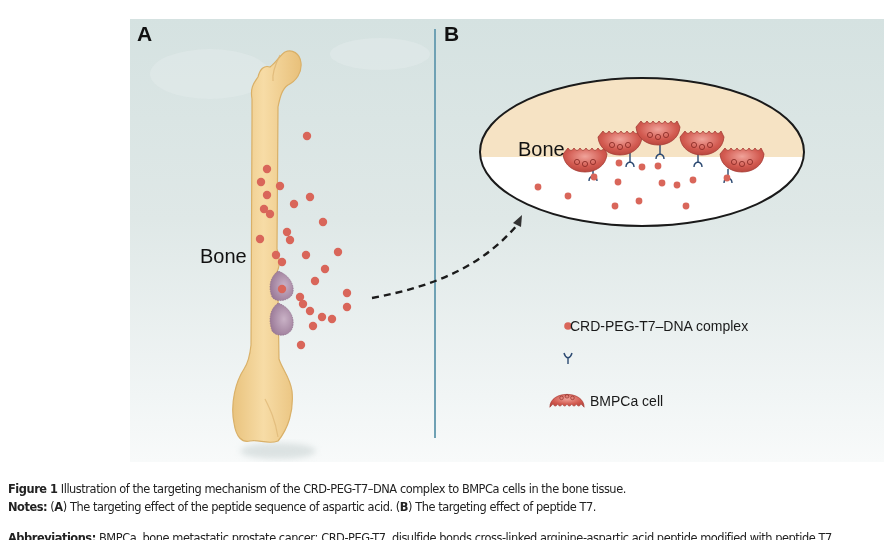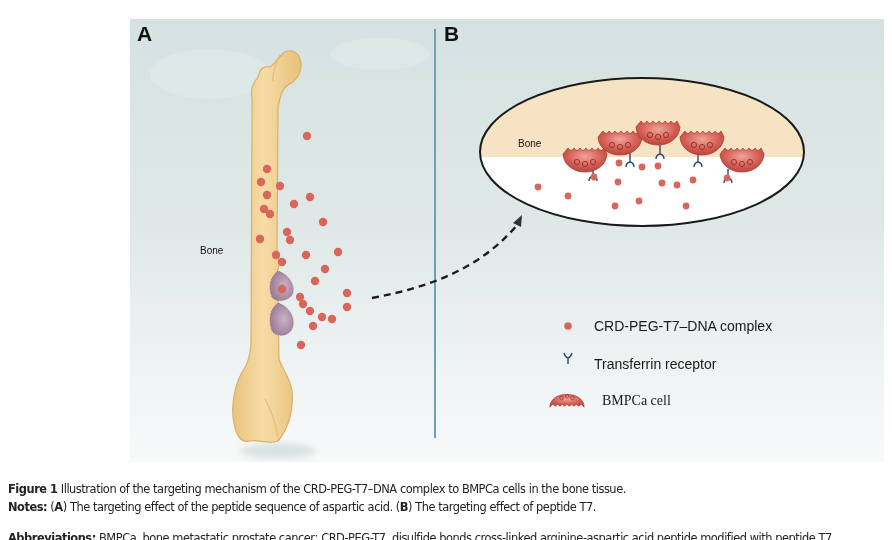--- a/index.html
+++ b/index.html
@@ -4,21 +4,21 @@
 <style>
   html, body { margin: 0; padding: 0; background: #ffffff; }
   body { width: 892px; height: 540px; position: relative; overflow: hidden; font-family: "Liberation Sans", sans-serif; }
   .figure-panel {
     position: absolute; left: 130px; top: 19px; width: 754px; height: 443px;
     background: linear-gradient(180deg, #d5e2e1 0%, #dfe8e7 45%, #f1f5f5 85%, #f8fafa 100%);
     overflow: hidden;
   }
   svg.art { position: absolute; left: 0; top: 0; }
   .panel-letter { position: absolute; font-weight: bold; font-size: 21px; color: #111; font-family: "Liberation Sans", sans-serif; }
-  .bone-label { position: absolute; font-size: 10px; color: #111; font-family: "Liberation Sans", sans-serif; }
+  .bone-label { position: absolute; font-size: 20px; color: #111; font-family: "Liberation Sans", sans-serif; }
   .legend-label { position: absolute; font-size: 14px; color: #1a1a1a; font-family: "Liberation Sans", sans-serif; white-space: nowrap; }
   .caption { position: absolute; left: 8px; font-size: 11.4px; color: #222; font-family: "DejaVu Sans", sans-serif; letter-spacing: -0.45px; white-space: nowrap; transform-origin: left top; }
   .caption b { font-weight: bold; }
 </style>
 </head>
 <body>
 
 <div class="figure-panel">
   <svg class="art" width="754" height="443" viewBox="0 0 754 443">
     <defs>
@@ -160,23 +160,22 @@
       <circle cx="0" cy="-6" r="2.3" fill="none" stroke="#8f2f29" stroke-width="0.9"></circle>
       <circle cx="7" cy="-4" r="2.3" fill="none" stroke="#8f2f29" stroke-width="0.9"></circle>
     </g>
   </svg>
 
   <div class="panel-letter" style="left:7px;top:3px;">A</div>
   <div class="panel-letter" style="left:314px;top:3px;">B</div>
   <div class="bone-label" style="left:70px;top:226px;">Bone</div>
   <div class="bone-label" style="left:388px;top:119px;">Bone</div>
 
-  <div class="legend-label" style="left:464px;top:299px;">CRD-PEG-T7–DNA complex</div>
-  <div class="legend-label" style="left:464px;top:337px;">Transferrin receptor</div>
-  <div class="legend-label" style="left:472px;top:374px;font-family:Liberation Serif, serif;">BMPCa cell</div>
+  <div class="legend-label" style="left:440px;top:299px;">CRD-PEG-T7–DNA complex</div>
+  <div class="legend-label" style="left:460px;top:374px;">BMPCa cell</div>
 </div>
 
 <div class="caption" style="top:482px;">
   <b>Figure 1</b><span> Illustration of the targeting mechanism of the CRD-PEG-T7–DNA complex to BMPCa cells in the bone tissue.</span>
 </div>
 <div class="caption" style="top:500px;text-align:center;">
   <b>Notes:</b><span> (</span><b>A</b><span>) The targeting effect of the peptide sequence of aspartic acid. (</span><b>B</b><span>) The targeting effect of peptide T7.</span>
 </div>
 <div class="caption" style="top:531px;">
   <b>Abbreviations:</b><span> BMPCa, bone metastatic prostate cancer; CRD-PEG-T7, disulfide bonds cross-linked arginine-aspartic acid peptide modified with peptide T7.</span>

